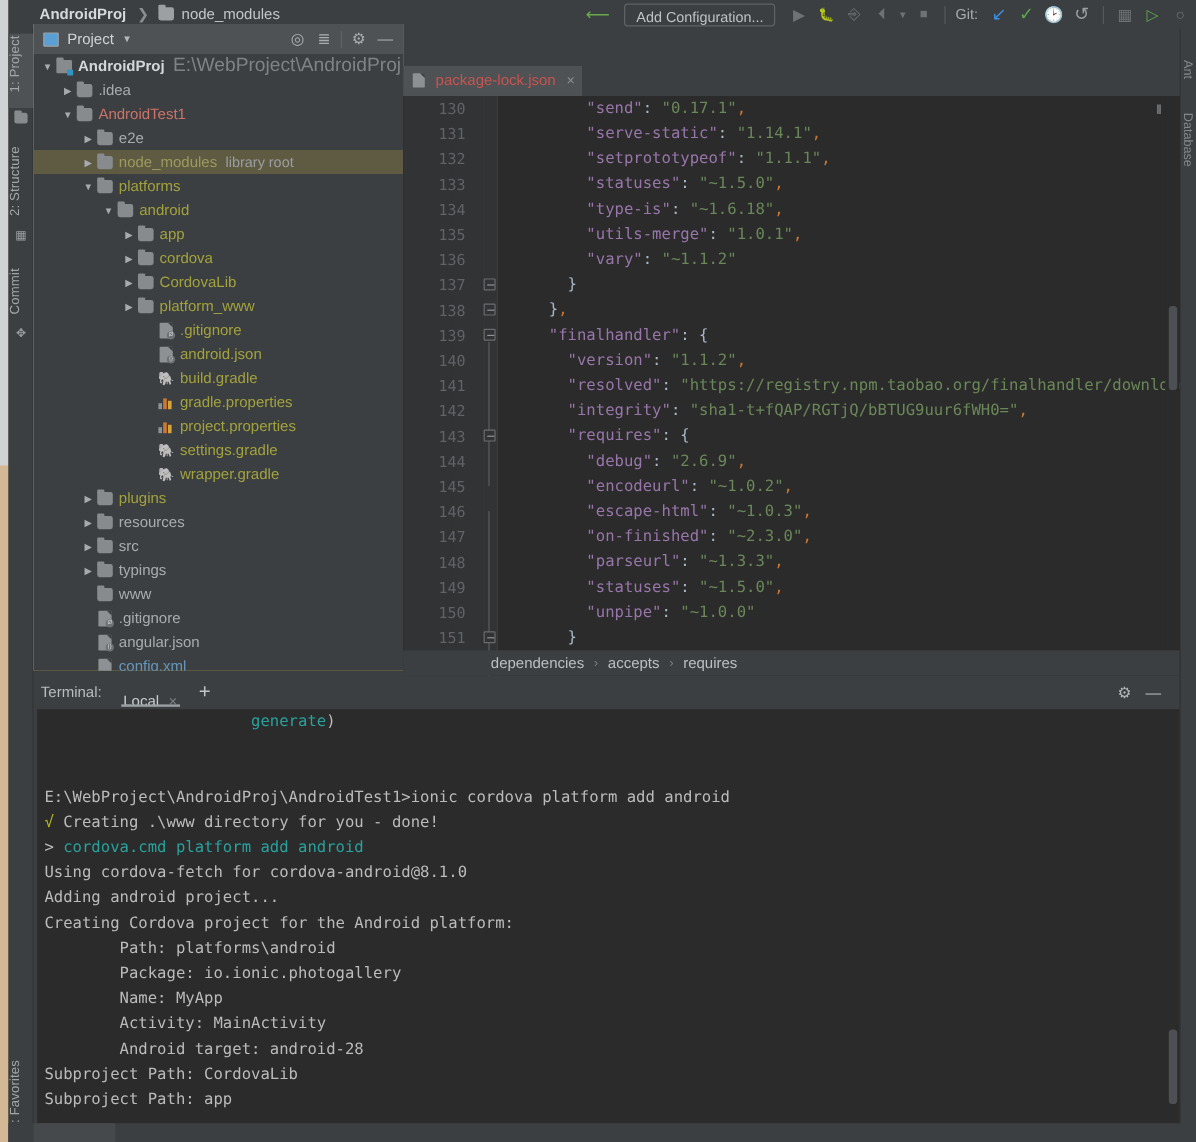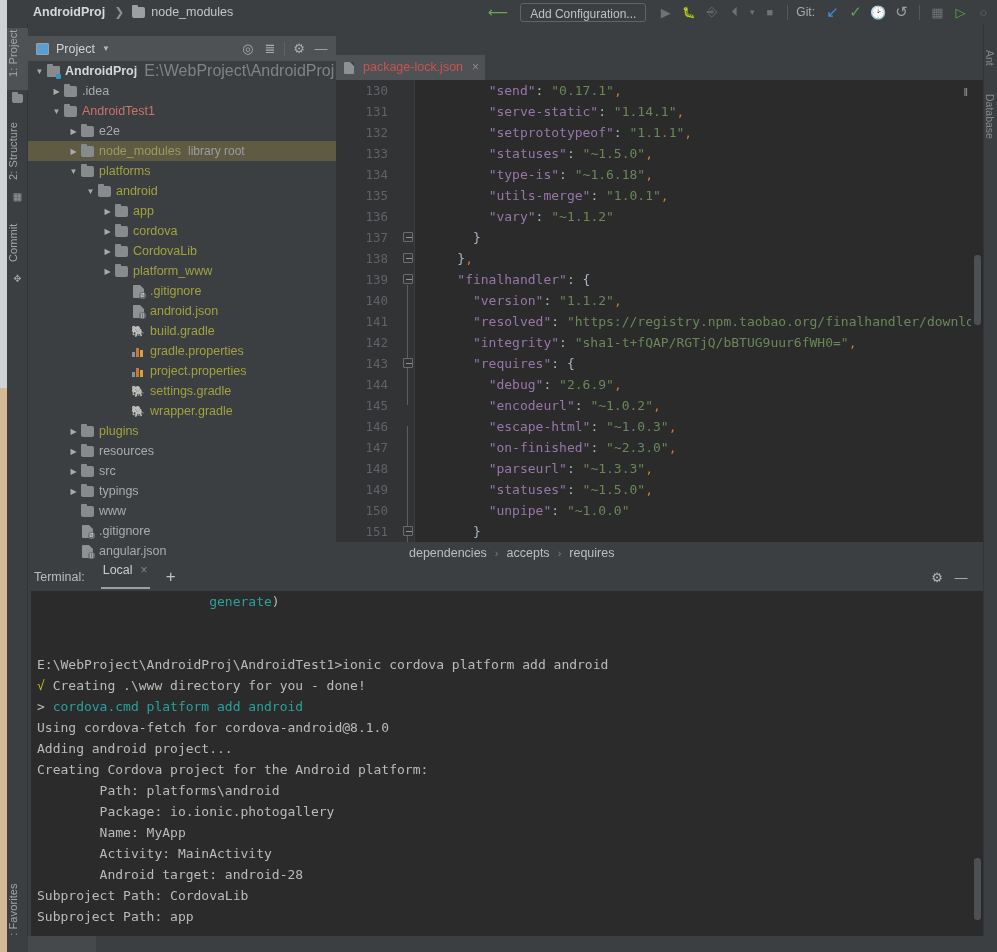--- a/index.html
+++ b/index.html
@@ -51,21 +51,21 @@
   }
   .ts-sel { background:#4e5254; }
   .ts-glyph { display:flex; align-items:center; justify-content:center; width:21px; height:16px; font-size:10px; color:#9a9ea1; }
 
   
   .toolstrip-r { position:absolute; left:983px; top:24px; width:14px; height:928px; background:#3c3f41; border-left:1px solid #323436; }
   .tsr-item { position:absolute; left:0; width:14px; color:#84888b; font-size:10.5px; }
   .tsr-item .vtxt { writing-mode:vertical-rl; text-orientation:mixed; white-space:nowrap; font-size:10.5px; }
 
   
-  .proj-panel { position:absolute; left:28px; top:36px; width:308px; height:539px; background:#fde047; }
+  .proj-panel { position:absolute; left:28px; top:20px; width:308px; height:539px; background:#fde047; }
   .proj-head { height:25px; display:flex; align-items:center; background:#4e5254; padding-left:8px; }
   .proj-head-icon { width:13px; height:12px; border:1px solid #9aa0a4; background:#5a9fd4; margin-right:7px; border-radius:1px; }
   .proj-head-title { color:#d0d3d6; font-size:12.5px; }
   .caret-dn { margin-left:7px; color:#b5b8bb; font-size:8px; }
   .proj-head-tools { margin-left:auto; display:flex; align-items:center; padding-right:4px; }
   .pht-ic { width:22px; height:22px; display:flex; align-items:center; justify-content:center; color:#a9acaf; font-size:13px; }
   .pht-sep { width:1px; height:14px; background:#5e6264; margin:0 3px; }
 
   .tree { position:absolute; left:0; top:25px; width:308px; height:514px; overflow:hidden; background:#3c3f41; }
   .trow { height:20px; display:flex; align-items:center; white-space:nowrap; font-size:12.5px; }
@@ -137,21 +137,21 @@
     position:absolute; left:336px; top:542px; width:647px; height:21px;
     background:#3c3f41; display:flex; align-items:center; padding-left:73px;
   }
   .bc { font-size:12.5px; color:#bcbfc2; }
   .bc-sep { color:#7a7e81; font-size:11px; margin:0 8px; }
 
   
   .term-panel { position:absolute; left:28px; top:563px; width:955px; height:389px; background:#3c3f41; }
   .term-head { height:28px; display:flex; align-items:center; padding-left:6px; }
   .term-title { color:#b9bcbf; font-size:12.5px; margin-right:14px; }
-  .term-tab { position:relative; height:28px; display:flex; align-items:flex-start; padding:0 4px; }
+  .term-tab { position:relative; height:28px; display:flex; align-items:flex-end; padding:0 4px; }
   .term-tab .tt-lbl { color:#c9ccd0; font-size:12.5px; }
   .term-tab .tt-x { color:#7f8386; font-size:12px; margin-left:8px; }
   .term-tab:after { content:""; position:absolute; left:2px; bottom:2px; right:2px; height:2px; background:#9aa0a4; }
   .term-plus { color:#c0c3c6; font-size:17px; margin-left:14px; }
   .term-head-tools { margin-left:auto; display:flex; align-items:center; padding-right:10px; }
   .tht-ic { width:24px; height:24px; display:flex; align-items:center; justify-content:center; color:#b3b6b9; font-size:13px; }
 
   .term-body {
     position:absolute; left:3px; top:28px; width:952px; height:458px; background:#2b2b2b;
     font-family:"DejaVu Sans Mono","Liberation Mono",monospace; font-size:13px; color:#bbbbbb;

